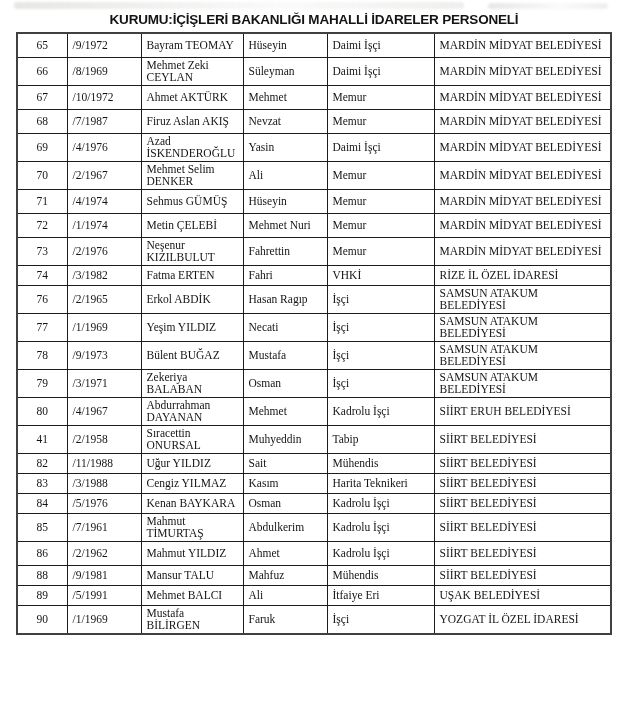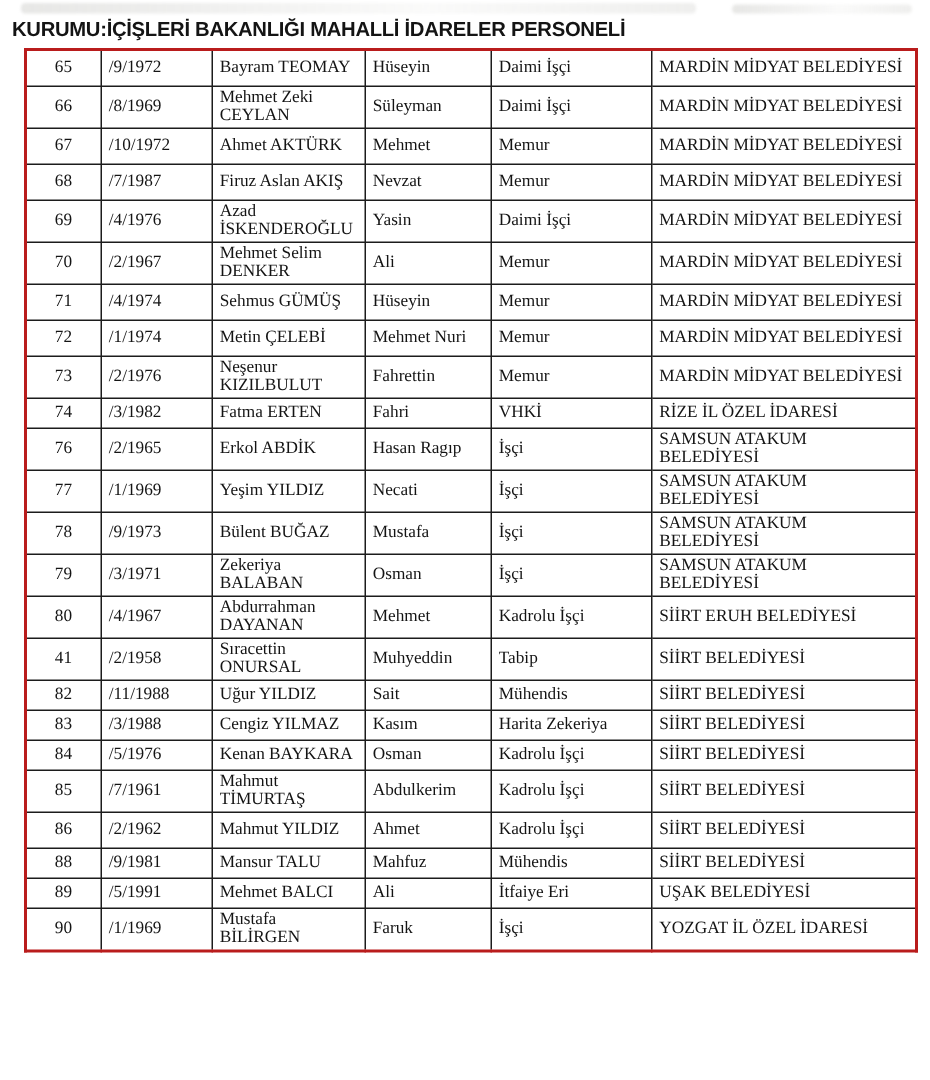--- a/index.html
+++ b/index.html
@@ -20,27 +20,28 @@
   }
   .smudge.a { left: 14px; top: 2px; width: 450px; height: 7px; }
   .smudge.b { left: 488px; top: 3px; width: 120px; height: 6px; }
   .page-title {
     font-family: "Liberation Sans", sans-serif;
     font-weight: 700;
     font-size: 13.5px;
     letter-spacing: -0.2px;
     margin: 12px 0 5px 8px;
     white-space: nowrap;
+    text-align: center;
   }
   table.personnel {
     border-collapse: collapse;
     table-layout: fixed;
     margin-left: 16px;
     width: 594px;
-    border: 2px solid #b91c1c;
+    border: 2px solid #404040;
   }
   table.personnel td {
     border: 1px solid #1c1c1c;
     padding: 1px 5px;
     font-size: 11.5px;
     line-height: 12.5px;
     vertical-align: middle;
     white-space: pre-line;
     overflow: hidden;
   }
@@ -210,21 +211,21 @@
         <td>Uğur YILDIZ</td>
         <td>Sait</td>
         <td>Mühendis</td>
         <td>SİİRT BELEDİYESİ</td>
       </tr>
       <tr class="compact">
         <td class="c-no">83</td>
         <td>/3/1988</td>
         <td>Cengiz YILMAZ</td>
         <td>Kasım</td>
-        <td>Harita Zekeriya</td>
+        <td>Harita Teknikeri</td>
         <td>SİİRT BELEDİYESİ</td>
       </tr>
       <tr class="compact">
         <td class="c-no">84</td>
         <td>/5/1976</td>
         <td>Kenan BAYKARA</td>
         <td>Osman</td>
         <td>Kadrolu İşçi</td>
         <td>SİİRT BELEDİYESİ</td>
       </tr>

